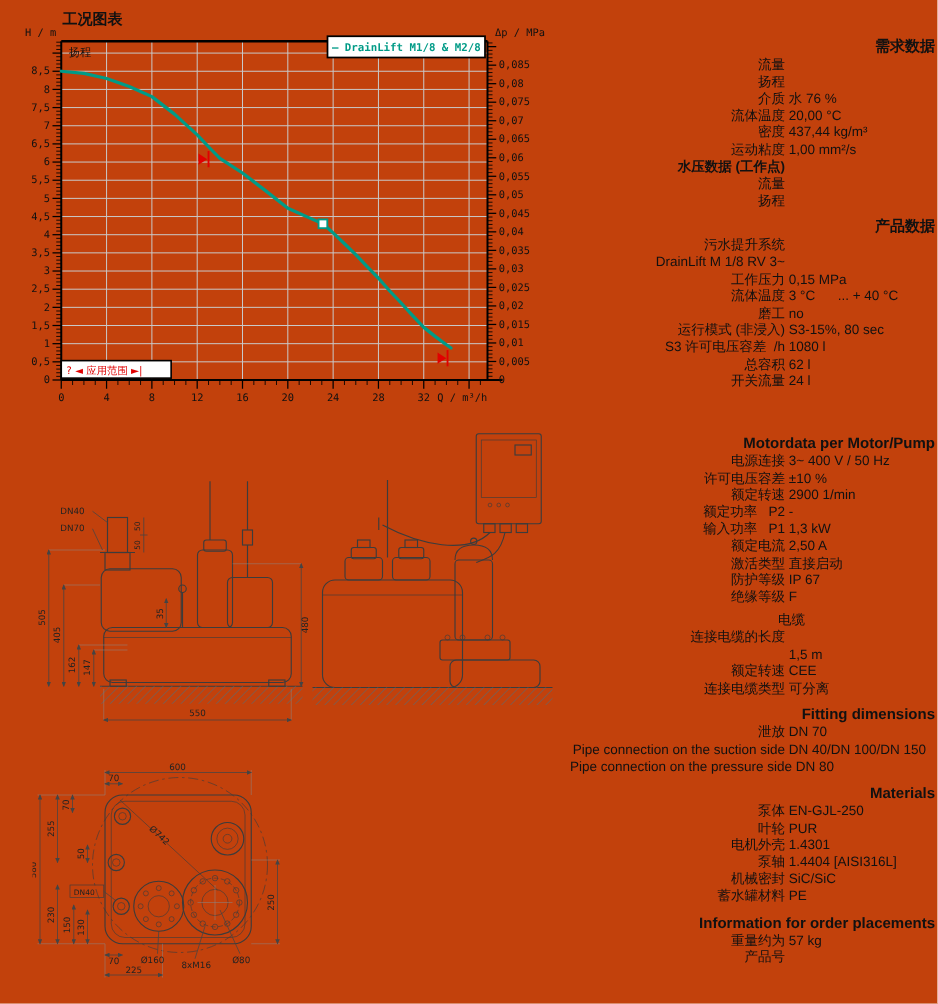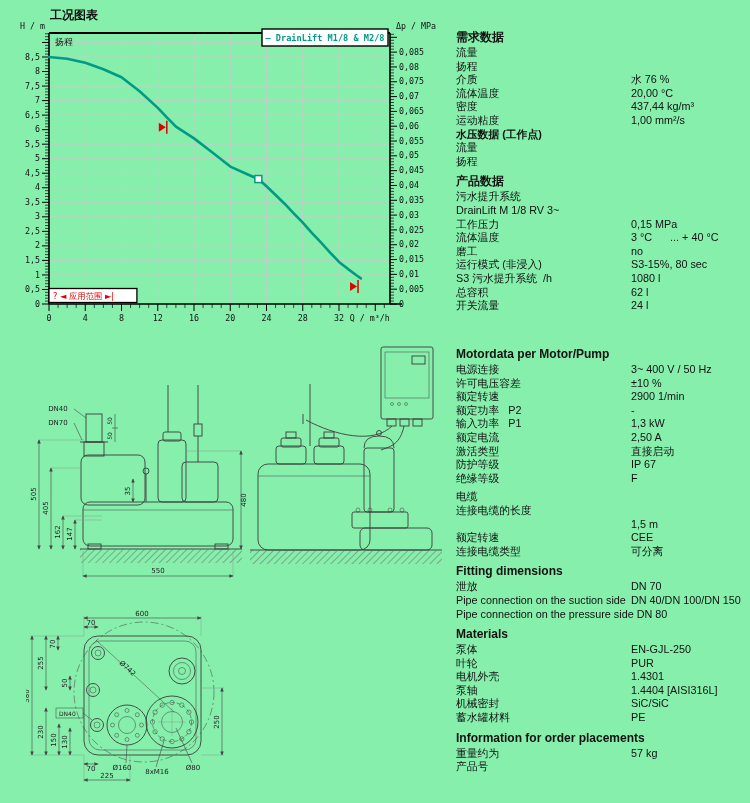--- a/index.html
+++ b/index.html
@@ -1,30 +1,30 @@
 <!DOCTYPE html>
 <html><head>
 <meta charset="utf-8">
 <style>
   html,body{margin:0;padding:0;background:#fff;}
-  .page{position:relative;width:750px;height:803px;background:#86efac;overflow:hidden;
-        font-family:"Liberation Sans","DejaVu Sans",sans-serif;color:#111;}
+  .page{position:relative;width:750px;height:803px;background:#c2410c;overflow:hidden;
+        font-family:"Liberation Sans","DejaVu Sans",sans-serif;color:#111;text-align:right;}
   .chart-title{position:absolute;left:50px;top:7px;font-size:12px;font-weight:bold;}
   .chart-box{position:absolute;left:30px;top:22px;width:428px;height:325px;}
   .chart-box svg{overflow:visible;}
   .right-col{position:absolute;left:456px;width:292px;}
   .right-col.top{top:30px;}
   .right-col.bottom{top:347px;}
   .sec-header{font-weight:bold;font-size:12px;line-height:14px;margin:6px 0 2px 0;}
   .right-col .sec-header:first-child{margin-top:0;}
   .spec-row{display:flex;font-size:10.8px;line-height:13.6px;}
   .spec-row .lbl{min-width:172px;padding-right:3px;white-space:pre;}
   .spec-row .val{white-space:pre;}
   .spec-row .lbl.b{font-weight:bold;}
-  .spec-row.gap{margin-top:5px;}
+  .spec-row.gap{margin-top:5px;margin-left:16px;}
   svg.draw-svg{position:absolute;}
   .draw{stroke:#3c3c3c;fill:none;stroke-width:0.9;}
   .thin{stroke:#3c3c3c;fill:none;stroke-width:0.5;}
   .dline{stroke:#444;fill:none;stroke-width:0.6;}
   .ext{stroke:#888;fill:none;stroke-width:0.4;}
   .dimtext{font-family:"DejaVu Sans",sans-serif;font-size:7px;fill:#222;}
   .dimsmall{font-family:"DejaVu Sans",sans-serif;font-size:6px;fill:#222;}
 </style>
 </head>
 <body>
@@ -424,21 +424,21 @@
       </div>
       <div class="spec-row">
         <span class="lbl">磨工</span>
         <span class="val">no</span>
       </div>
       <div class="spec-row">
         <span class="lbl">运行模式 (非浸入)</span>
         <span class="val">S3-15%, 80 sec</span>
       </div>
       <div class="spec-row">
-        <span class="lbl">S3 污水提升系统  /h</span>
+        <span class="lbl">S3 许可电压容差  /h</span>
         <span class="val">1080 l</span>
       </div>
       <div class="spec-row">
         <span class="lbl">总容积</span>
         <span class="val">62 l</span>
       </div>
       <div class="spec-row">
         <span class="lbl">开关流量</span>
         <span class="val">24 l</span>
       </div>

